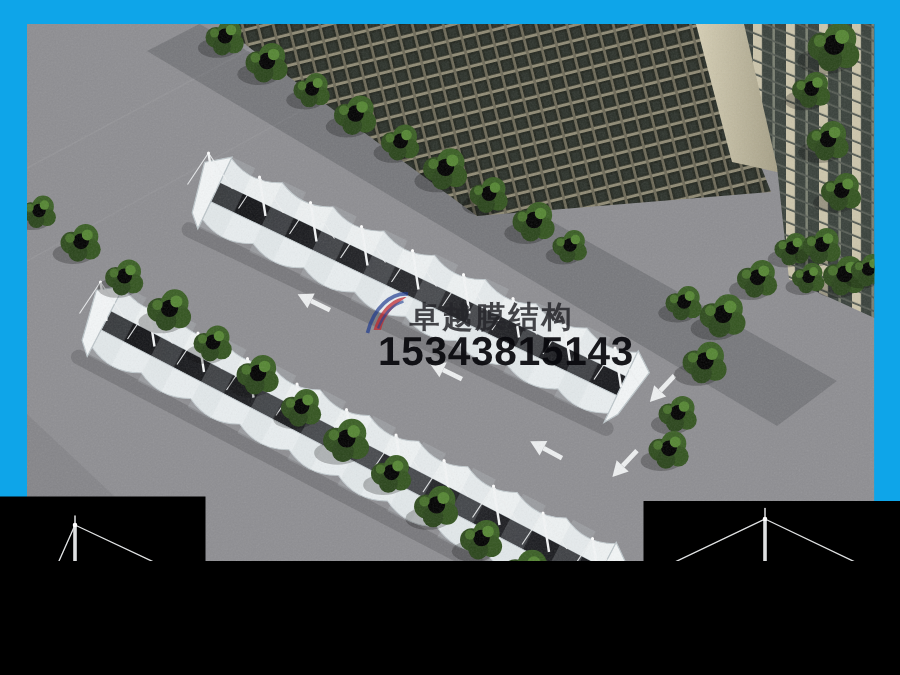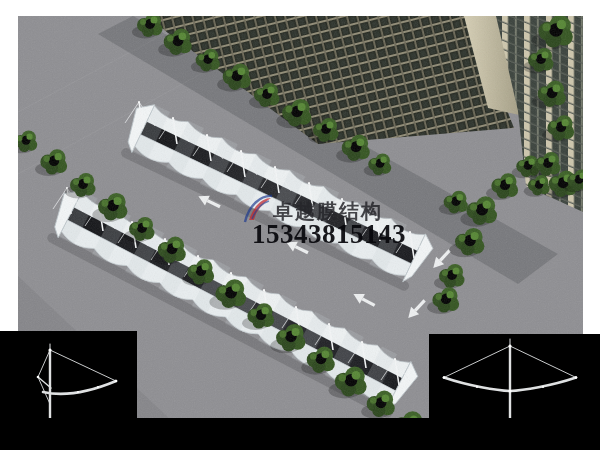--- a/index.html
+++ b/index.html
@@ -1,17 +1,17 @@
 <!DOCTYPE html>
 <html><head>
 <meta charset="utf-8">
 <style>
   html,body{margin:0;padding:0;background:#000;}
-  #stage{position:relative;width:600px;height:418px;background:#ffffff;overflow:hidden;
-         font-family:Liberation Serif, serif;}
+  #stage{position:relative;width:600px;height:374px;background:#0ea5e9;overflow:hidden;
+         font-family:Liberation Sans, sans-serif;}
   #photo{position:absolute;left:18px;top:16px;width:565px;height:420px;overflow:hidden;z-index:1;}
   #photo svg{display:block;}
   .corner-box{position:absolute;background:#000;z-index:5;}
   #diagram-left{left:0;top:331px;width:137px;height:119px;}
   #diagram-right{left:429px;top:334px;width:171px;height:116px;}
   #watermark{position:absolute;left:0;top:0;width:600px;height:450px;z-index:3;pointer-events:none;}
   #wm-logo{position:absolute;left:242px;top:190px;width:32px;height:36px;opacity:.85;}
   #wm-text{position:absolute;left:273px;top:198px;font-size:20px;font-weight:700;
            letter-spacing:2px;color:rgba(38,38,42,.85);white-space:nowrap;}
   #wm-phone{position:absolute;left:252px;top:219px;font-size:27px;font-weight:600;

